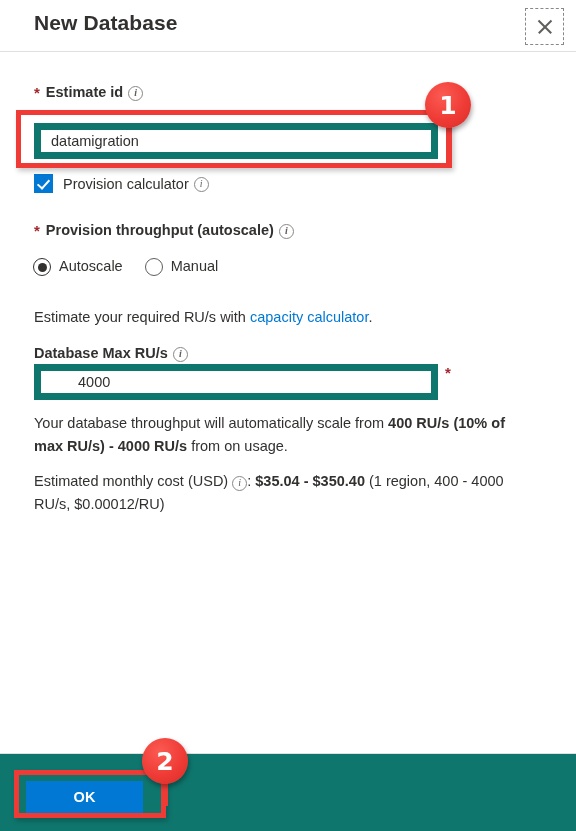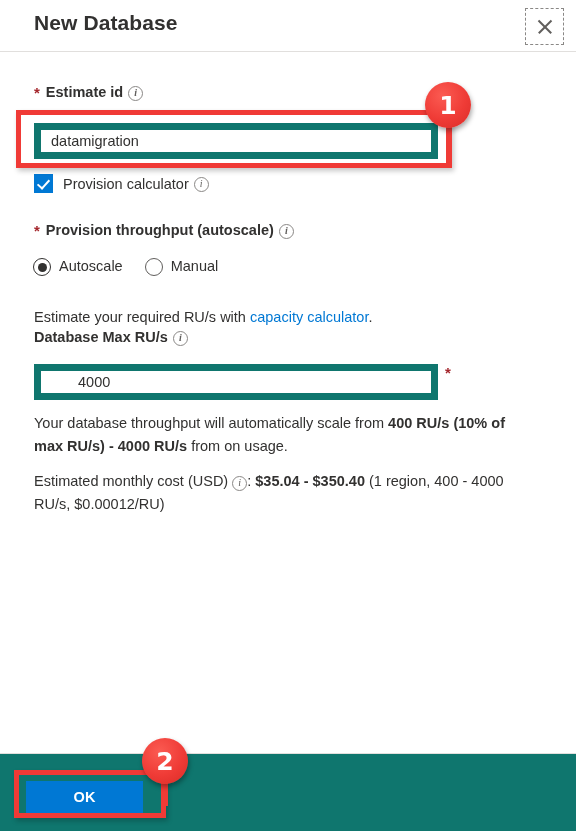--- a/index.html
+++ b/index.html
@@ -352,21 +352,21 @@
       <div class="radio-item">
         <span class="radio-circle"></span>
         <span class="radio-label">Manual</span>
       </div>
     </div>
 
     <div class="helper-text" style="left:34px; top:241px;margin-top:16px;">
       <span>Estimate your required RU/s with </span><a class="link">capacity calculator</a><span>.</span>
     </div>
 
-    <div class="field-label" style="left:34px; top:277px;">
+    <div class="field-label" style="left:34px; top:293px;">
       <span>Database Max RU/s</span>
       <span class="info-icon">
           <span>i</span>
         </span>
     </div>
 
     <input class="text-input" style="left: 34px; top: 312px; width: 404px; height: 36px; padding-left: 37px;" value="4000">
     <span class="asterisk-right" style="left:445px; top:312px;">*</span>
 
     <div class="para" style="left:34px; top:360px; width:480px;">

